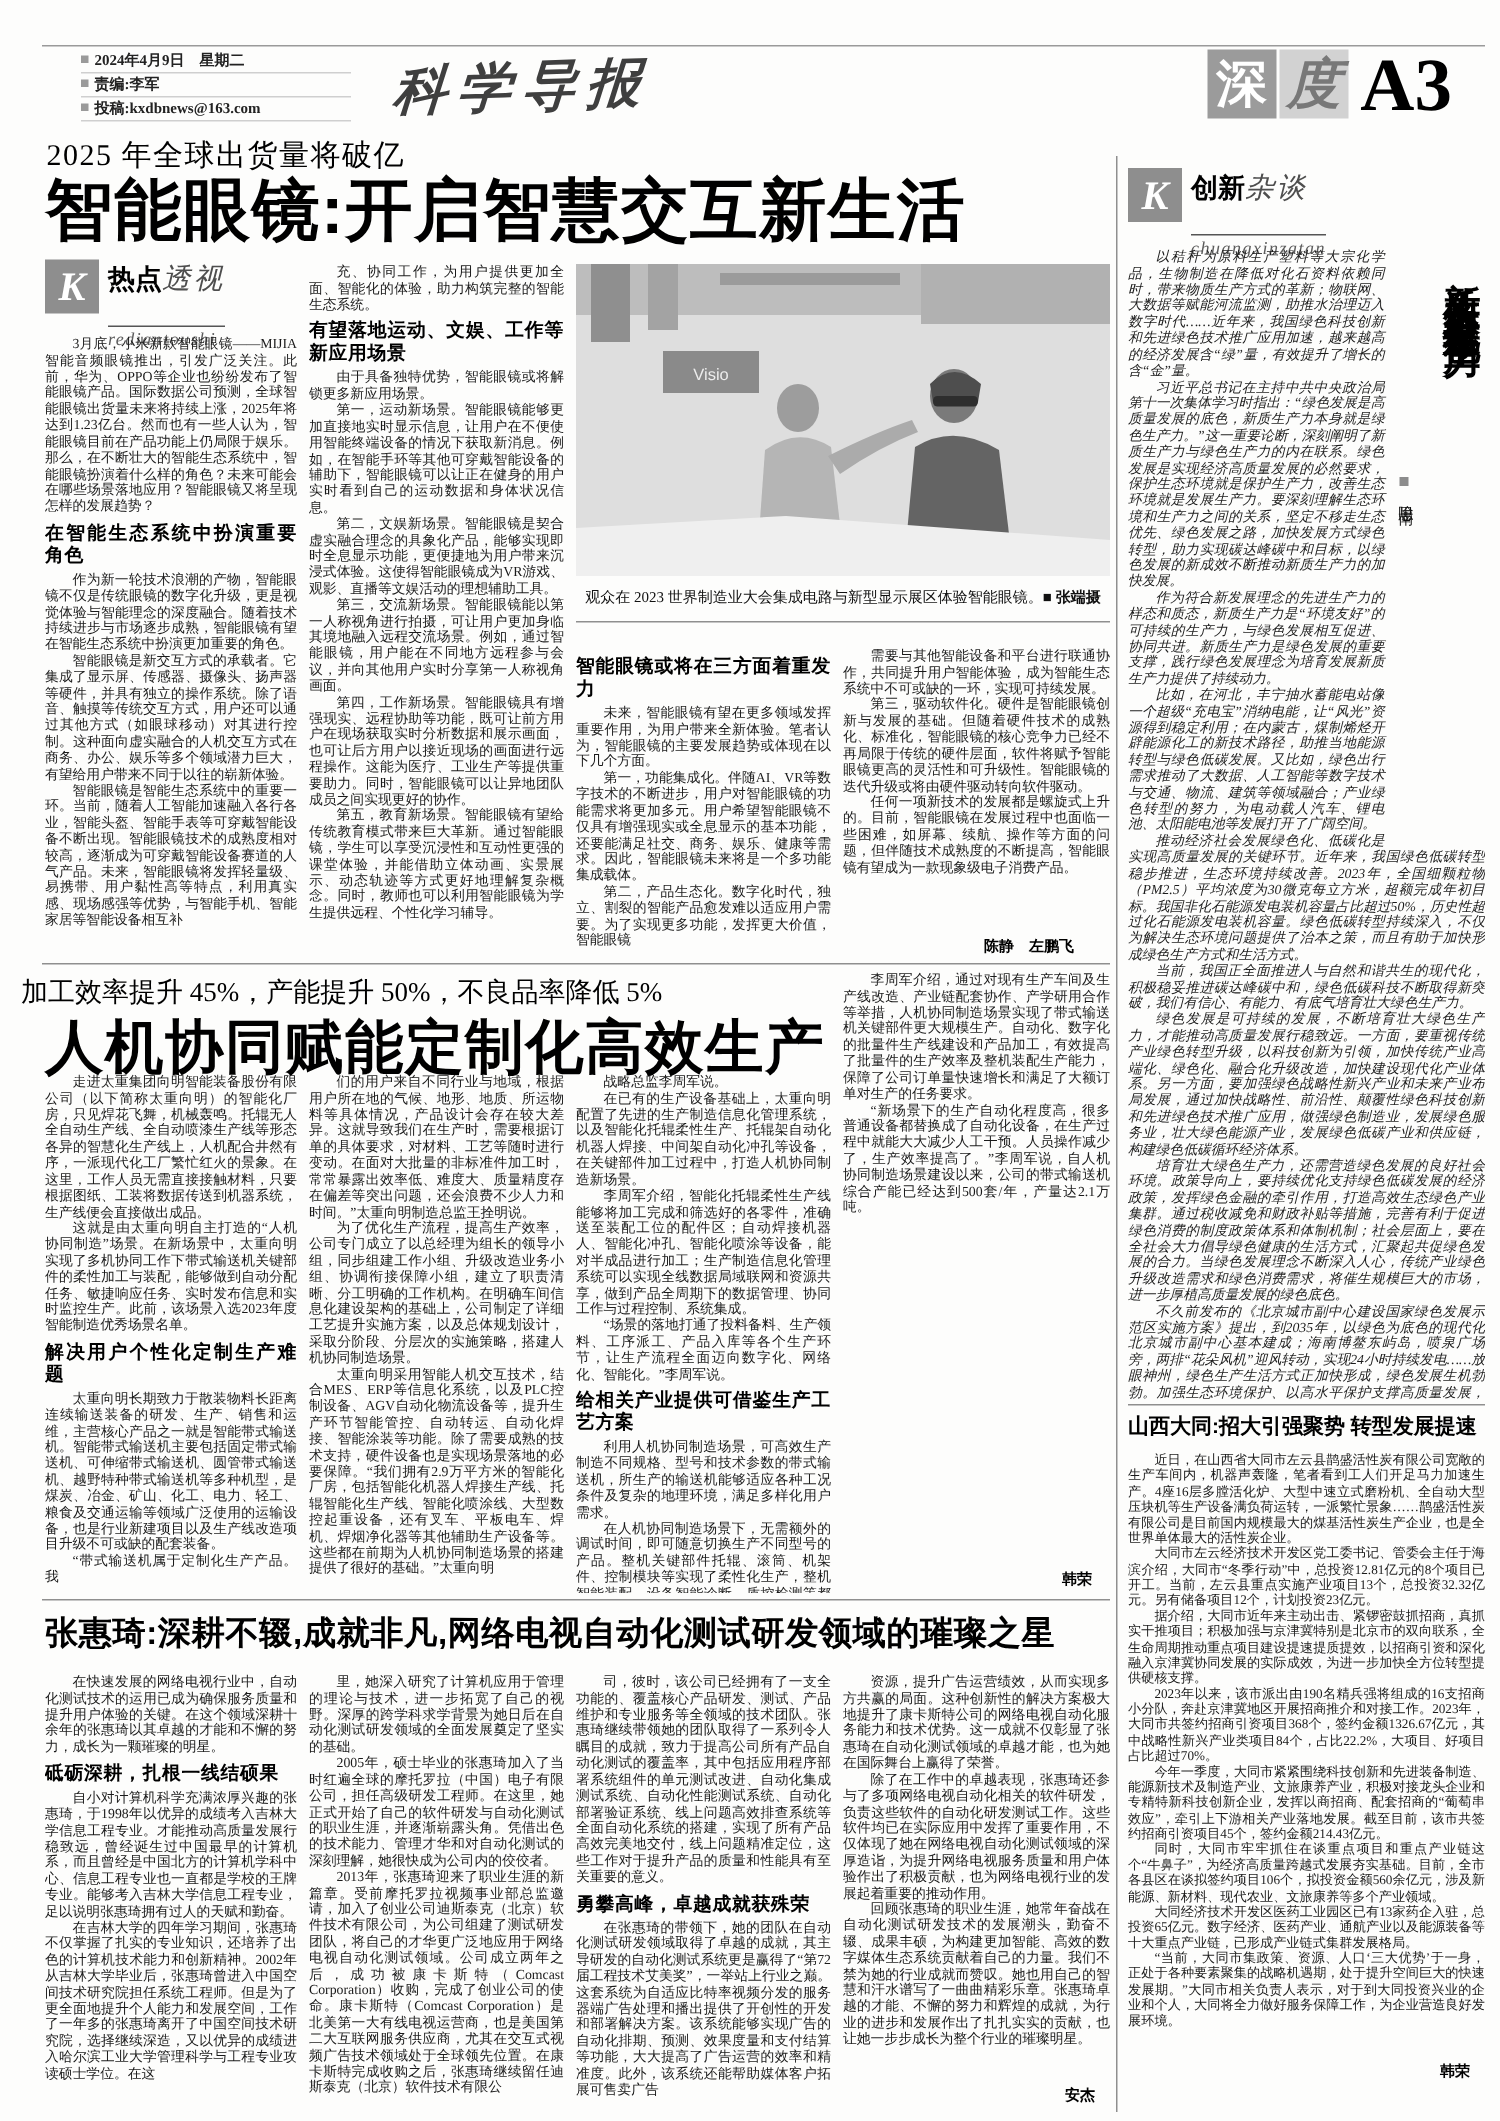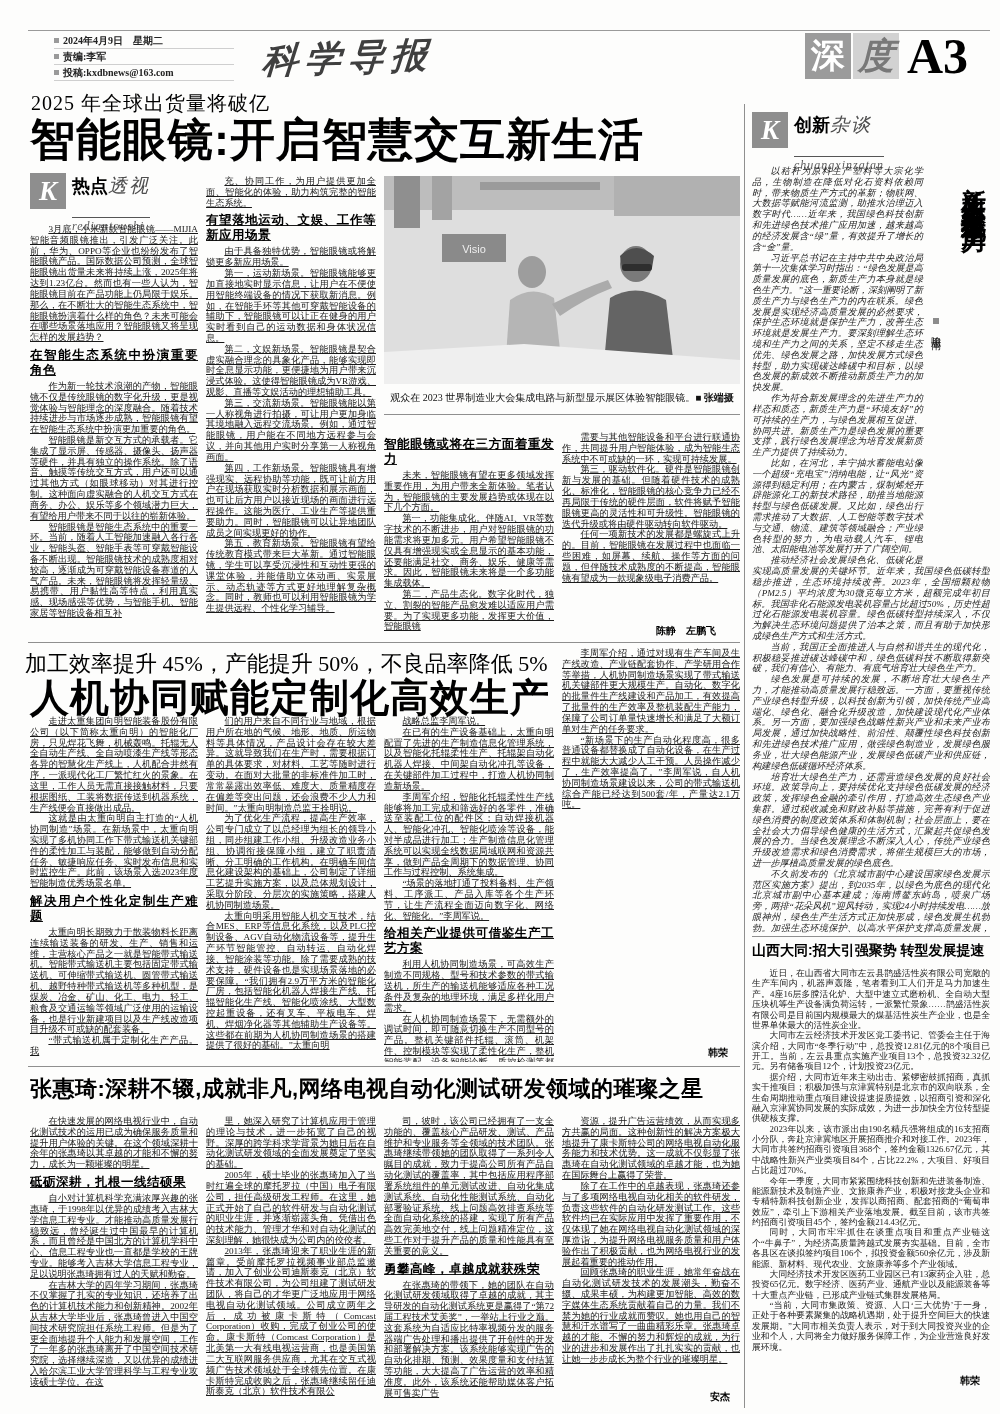--- a/index.html
+++ b/index.html
@@ -36,28 +36,28 @@
   .coltag .tag-right{margin-left:6px;}
   .coltag .tag-title{white-space:nowrap;border-bottom:1px solid #555;padding-bottom:18px;}
   .coltag .tag-title .b{font-family:"Liberation Sans",sans-serif;font-weight:bold;font-size:18px;color:#000;}
   .coltag .tag-title .s{font-family:"Liberation Serif",serif;font-style:italic;font-size:19px;color:#4e4e4e;letter-spacing:2px;}
   .coltag .tag-pinyin{font-style:italic;font-size:12px;color:#5c5c5c;letter-spacing:1px;margin-top:1px;}
 
   
   .kicker1{position:absolute;left:31px;top:90px;font-size:20px;color:#000;letter-spacing:1px;white-space:nowrap;}
   .headline1{position:absolute;left:30px;top:110px;width:714px;font-size:45px;font-weight:900;color:#000;
     font-family:"Liberation Sans",sans-serif;letter-spacing:1px;white-space:nowrap;}
-  .kicker2{position:absolute;left:25px;top:649px;font-size:22px;color:#000;white-space:nowrap;}
+  .kicker2{position:absolute;left:14px;top:649px;font-size:18px;color:#000;white-space:nowrap;}
   .headline2{position:absolute;left:30px;top:671px;font-size:39px;font-weight:900;color:#000;
     font-family:"Liberation Sans",sans-serif;letter-spacing:1px;white-space:nowrap;}
   .headline3{position:absolute;left:30px;top:1074px;width:712px;font-size:22px;font-weight:900;color:#000;
     font-family:"Liberation Sans",sans-serif;white-space:nowrap;letter-spacing:0.5px;}
 
   
-  .col{position:absolute;overflow:hidden;text-align:justify;font-size:9.2px;line-height:1.175;color:#1a1a1a;text-decoration:underline;}
+  .col{position:absolute;overflow:hidden;text-align:justify;font-size:9.2px;line-height:1.175;color:#1a1a1a;}
   .col p{margin:0;text-indent:2em;}
   .col .col-subhead{margin:5px 0 3px;font-family:"Liberation Sans",sans-serif;font-size:12.5px;font-weight:bold;
     text-indent:0;color:#000;letter-spacing:0.5px;line-height:1.2;}
   .byline-abs{position:absolute;font-size:10px;font-weight:bold;background:#fdfdfc;padding:0 3px 0 8px;color:#000;}
 
   
   .a1c1{left:30px;top:224px;width:168px;height:414px;}
   .a1c2{left:206px;top:176px;width:170px;height:462px;}
   .a1c3{left:384px;top:432px;width:170px;height:206px;}
   .a1c4{left:562px;top:432px;width:178px;height:206px;}

